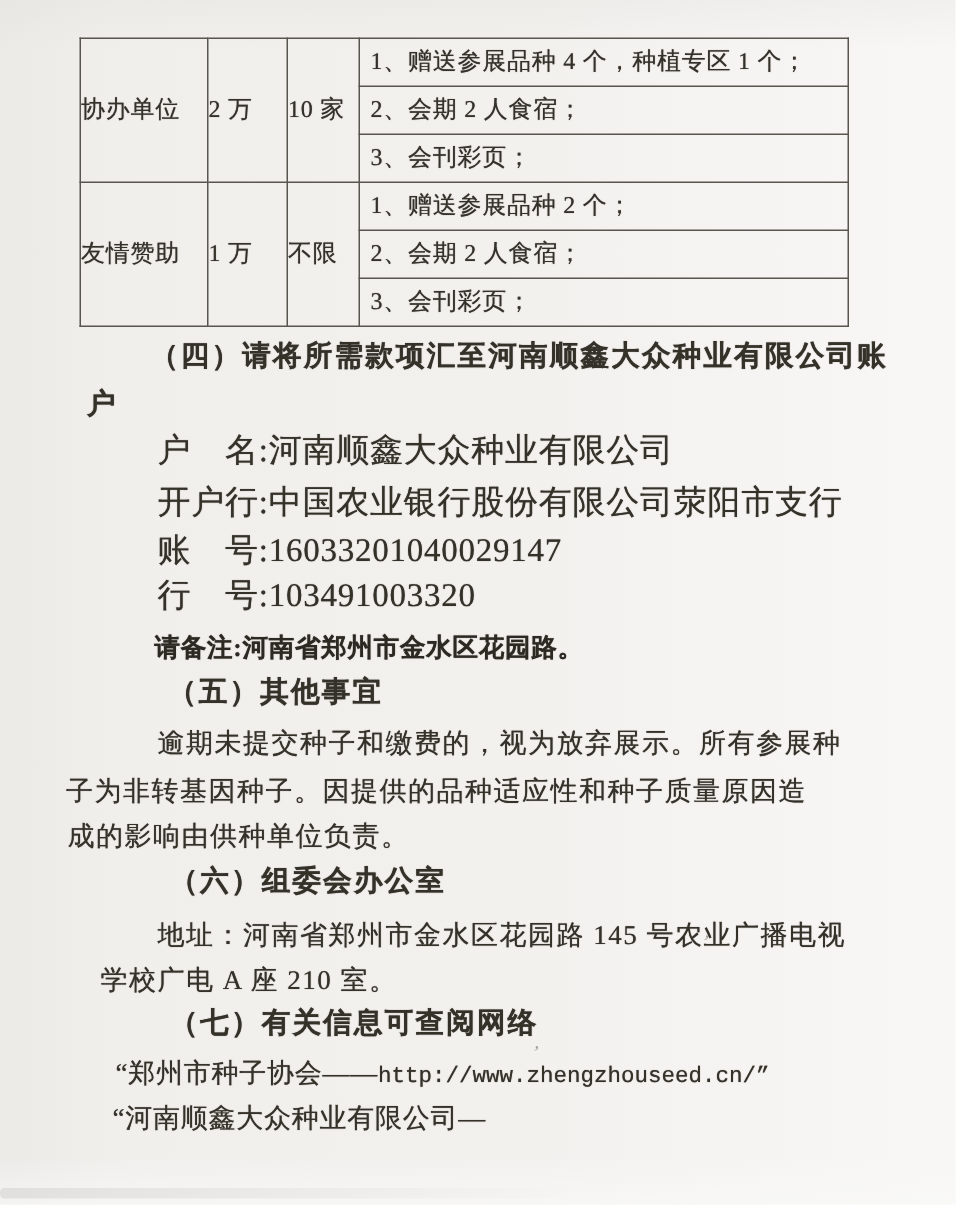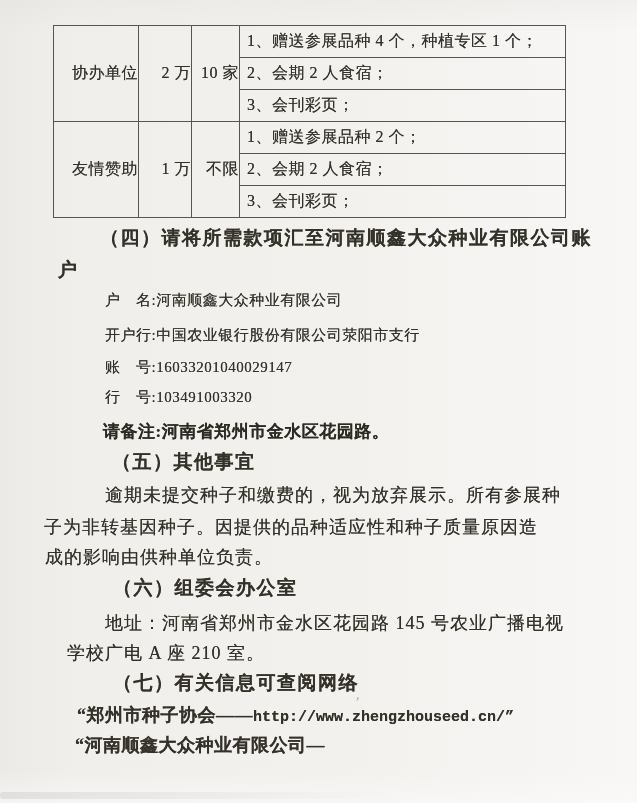--- a/index.html
+++ b/index.html
@@ -19,37 +19,37 @@
     width:512px;border-collapse:collapse;table-layout:fixed;
   }
   .sponsor-table td{
     border:1px solid #58554e;
     font-size:16px;letter-spacing:.5px;
     color:#34312a;
     text-shadow:0 0 .6px rgba(52,49,42,.75);
     padding:0;
   }
   .sponsor-table tr{height:32px;}
-  .sponsor-table td.c{text-align:right;vertical-align:middle;}
+  .sponsor-table td.c{text-align:left;vertical-align:middle;}
   .sponsor-table td.b{padding-left:7px;vertical-align:middle;margin-top:24px;}
   .col-name{width:85px;}
   .col-fee{width:53px;}
   .col-quota{width:48px;}
   .col-benefit{width:326px;}
   
   .line{
     position:absolute;white-space:nowrap;
     line-height:26px;font-size:18px;letter-spacing:1px;
     text-shadow:0 0 .6px rgba(52,49,42,.8);
   }
   .h{font-weight:600;font-size:19px;letter-spacing:1.5px;}
-  .acct{font-size:15px;letter-spacing:.5px;font-family:Liberation Serif, serif;}
+  .acct{font-size:22px;letter-spacing:.5px;font-family:Liberation Serif, serif;}
   .note{font-weight:700;font-size:17px;letter-spacing:.5px;color:#2c2922;}
   .mono{font-family:"Liberation Mono","DejaVu Sans Mono",monospace;font-size:15px;letter-spacing:0;}
-  .quote{letter-spacing:.5px;font-weight:bold;}
+  .quote{letter-spacing:.5px;}
   
   .speck{position:absolute;color:#8a877f;opacity:.75;font-size:13px;pointer-events:none;}
   .bottom-smudge{
     position:absolute;left:0;bottom:4px;width:390px;height:7px;
     background:linear-gradient(90deg, rgba(190,189,185,.35), rgba(190,189,185,0));
     border-radius:3px;
   }
 </style>
 </head>
 <body>

